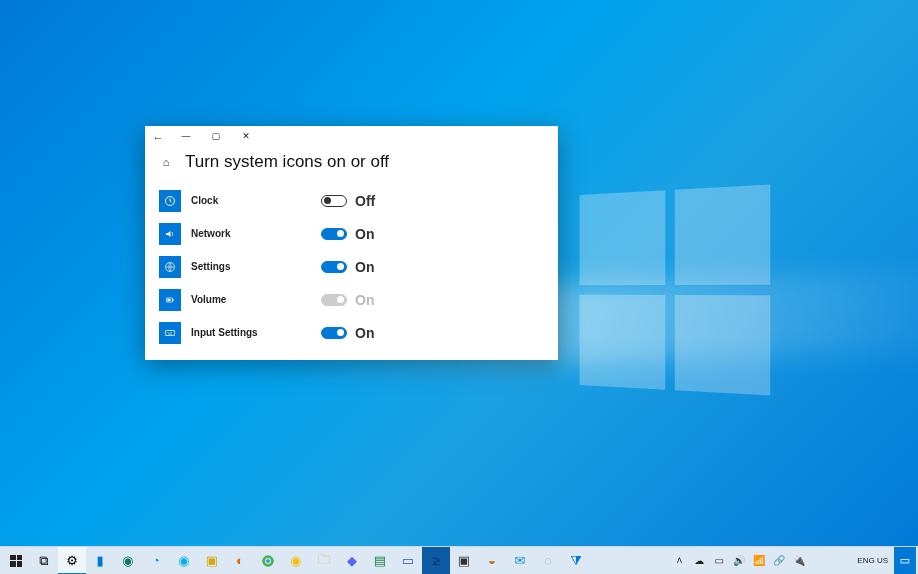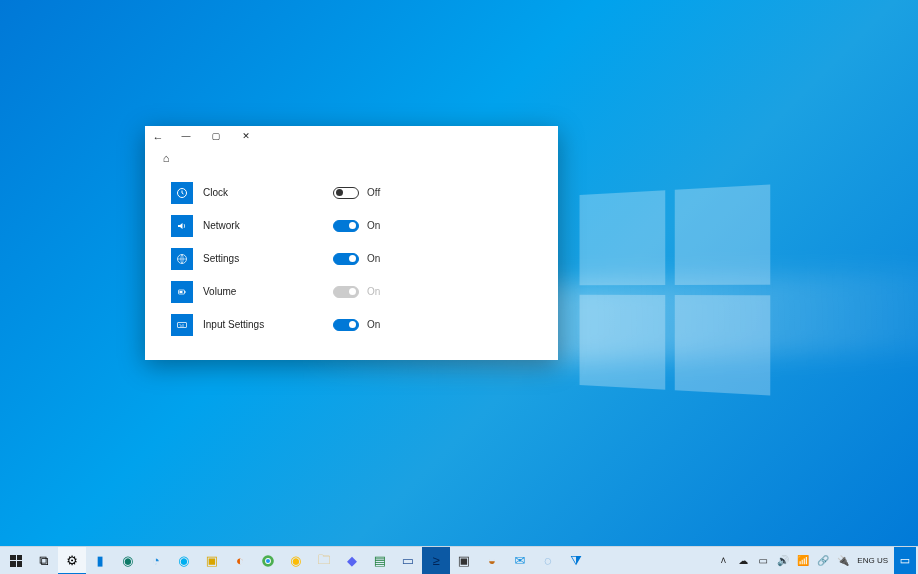--- a/index.html
+++ b/index.html
@@ -63,21 +63,21 @@
     width: 30px; height: 20px; display: flex; align-items: center; justify-content: center;
     font-size: 9px; cursor: pointer;
   }
 
   .heading-row {
     display: flex; align-items: center; padding: 6px 14px 12px 14px;
   }
   .heading-row .home-icon { width: 14px; text-align: center; font-size: 11px; color: #333; }
   .heading-row h1 { font-weight: 400; font-size: 17px; margin-left: 12px; color: #111; }
 
-  .options { padding: 0 26px; }
+  .options { padding: 0 14px; font-weight: bold; }
   .opt-row {
     display: flex; align-items: center; height: 33px;
   }
   .opt-icon {
     width: 22px; height: 22px; background: #0078d7; display: flex; align-items: center; justify-content: center;
     margin-right: 10px;
   }
   .opt-icon svg { fill: #fff; width: 12px; height: 12px; }
   .opt-label { font-size: 10px; color: #222; width: 130px; }
   .toggle {
@@ -86,39 +86,39 @@
   }
   .toggle .knob {
     position: absolute; width: 7px; height: 7px; border-radius: 50%; top: 1.5px;
   }
   .toggle.off { background: #fff; border-color: #333; }
   .toggle.off .knob { background: #333; left: 2px; }
   .toggle.on { background: #0078d7; border-color: #0078d7; }
   .toggle.on .knob { background: #fff; right: 2px; }
   .toggle.disabled { background: #ccc; border-color: #ccc; cursor: default; }
   .toggle.disabled .knob { background: #fff; right: 2px; }
-  .state { font-size: 10px; color: #333; }
+  .state { font-size: 14px; color: #333; }
   .state.disabled { color: #bbb; }
 
   
   .taskbar {
     position: absolute; bottom: 0; left: 0; right: 0; height: 28px;
     background: #dce9f5;
     display: flex; align-items: center; padding: 0 2px;
     border-top: 1px solid rgba(0,0,0,0.08);
   }
   .tb-btn {
     width: 28px; height: 28px; display: flex; align-items: center; justify-content: center;
     cursor: pointer; font-size: 13px;
   }
   .tb-btn.active { background: rgba(255,255,255,0.6); box-shadow: inset 0 -2px 0 #0078d7; }
   .tb-spacer { flex: 1; }
   .tray { display: flex; align-items: center; height: 28px; }
   .tray .tb-icon { width: 20px; height: 28px; display:flex; align-items:center; justify-content:center; font-size: 10px; color: #222; cursor:pointer; }
-  .lang { font-size: 8px; line-height: 9px; padding: 0 4px; cursor:pointer; color:#222;}
+  .lang { font-size: 8px; line-height: 9px; padding: 0 4px; cursor:pointer; color:#222;margin-left:44px;}
   .notif { width: 22px; height: 28px; display:flex; align-items:center; justify-content:center; background:#0078d7; color:#fff; font-size:11px; cursor:pointer; margin-left:2px;}
 
   .start-grid{display:grid;grid-template-columns:1fr 1fr;grid-template-rows:1fr 1fr;gap:1px;width:12px;height:12px}
   .start-grid span{background:#222}
 </style>
 </head>
 <body>
 
 <div class="light-streak"></div>
 <div class="win-logo">
@@ -131,20 +131,21 @@
 <div class="window">
   <div class="titlebar">
     <div class="back">←</div>
     <div class="ctrl">—</div>
     <div class="ctrl">▢</div>
     <div class="ctrl close">✕</div>
   </div>
 
   <div class="heading-row">
     <span class="home-icon">⌂</span>
+    <h1>Turn system icons on or off</h1>
   </div>
 
   <div class="options">
 
     <div class="opt-row">
       <div class="opt-icon">
         <svg viewBox="0 0 24 24">
             <circle cx="12" cy="12" r="9" fill="none" stroke="#fff" stroke-width="2"></circle>
             <path d="M12 7v5l3 2" stroke="#fff" stroke-width="2" fill="none"></path>
           </svg>

